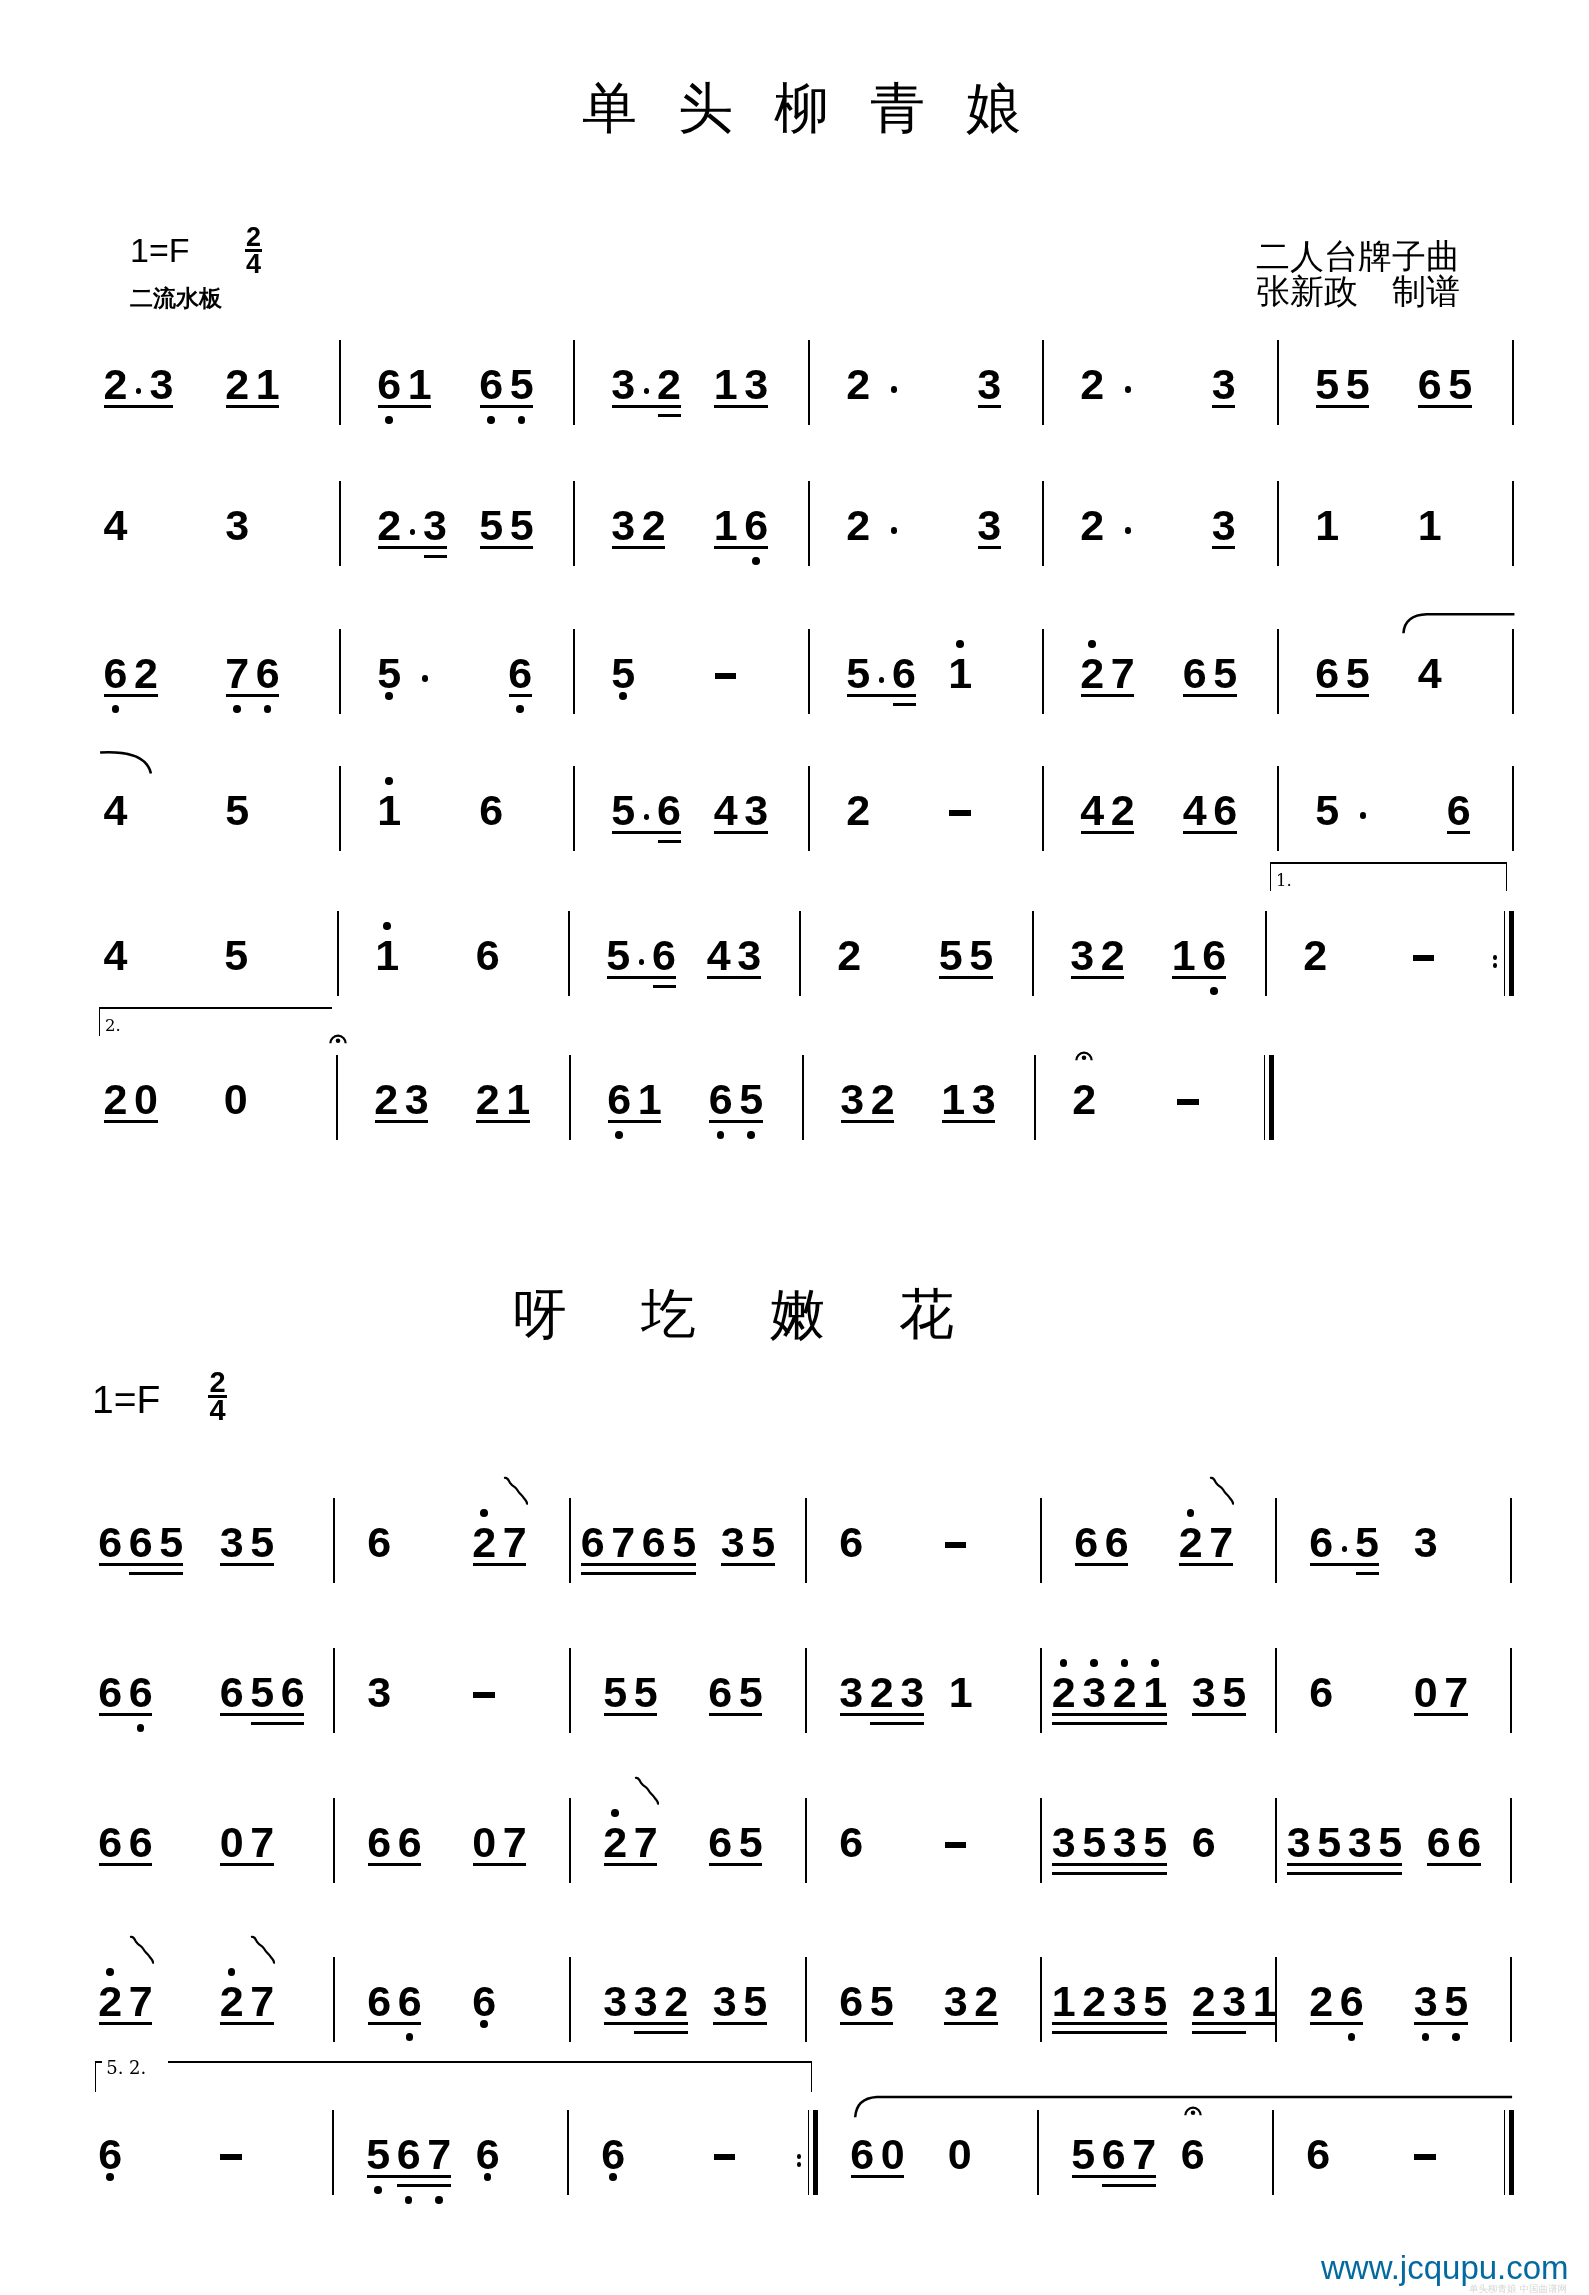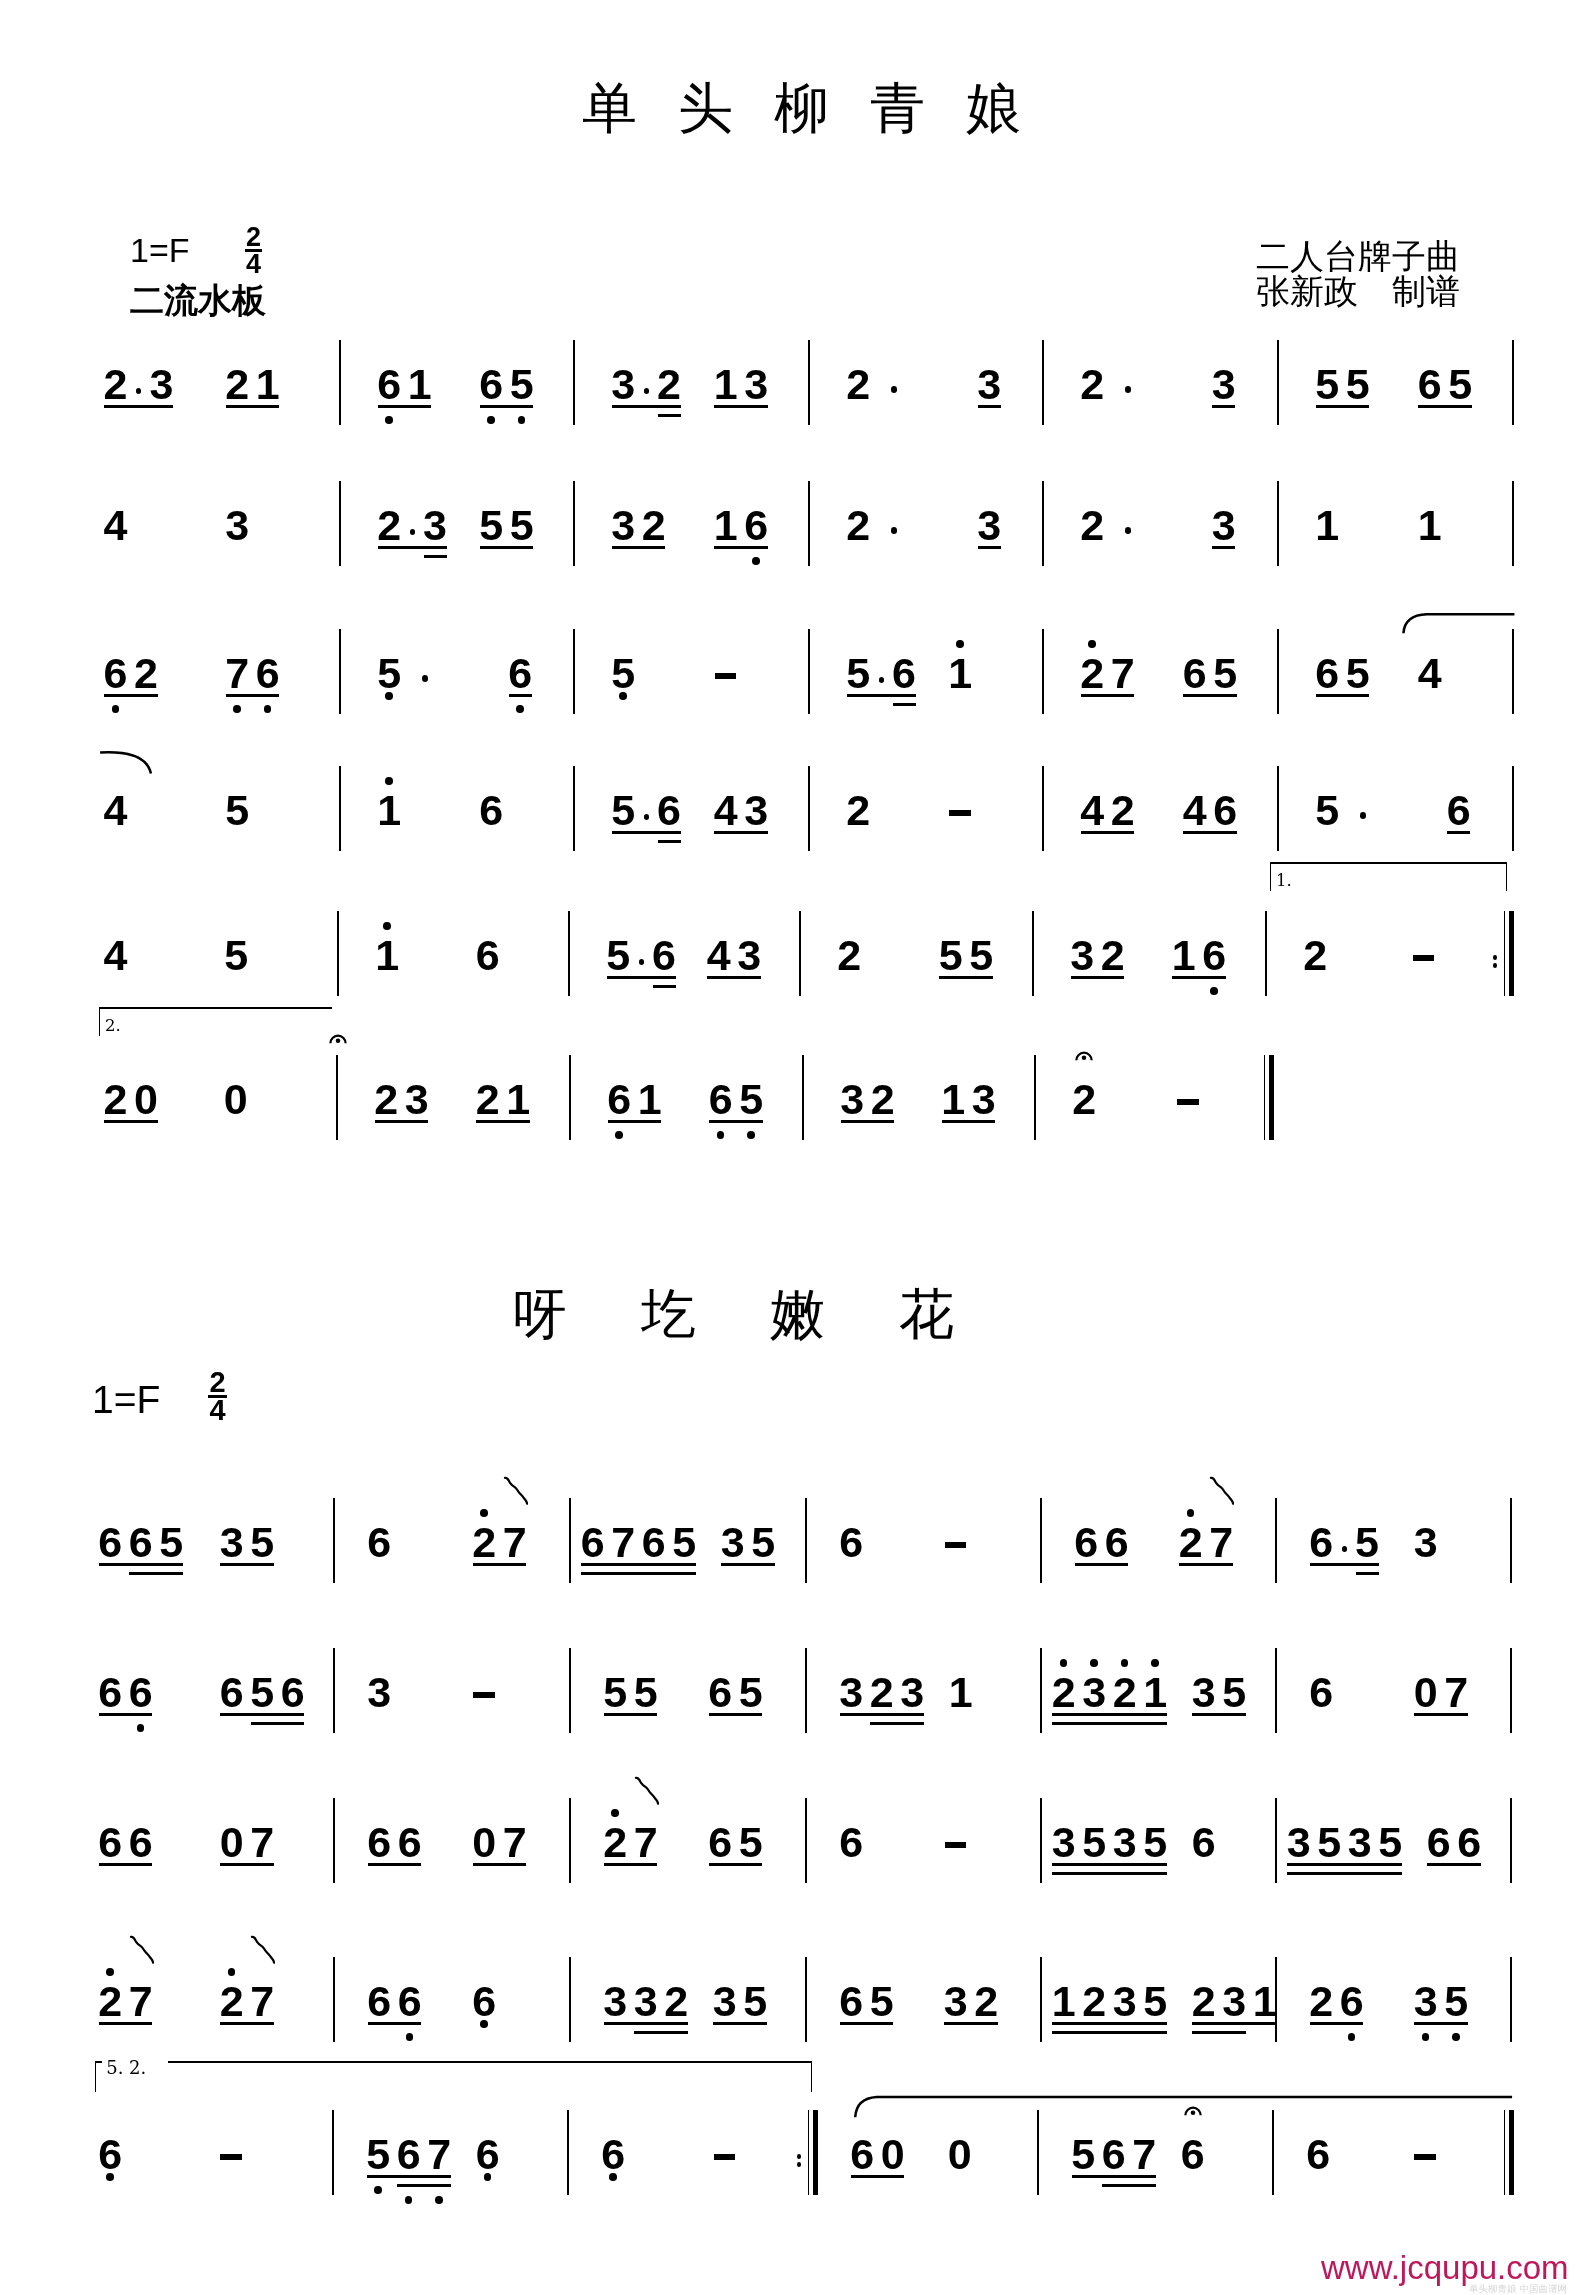--- a/index.html
+++ b/index.html
@@ -13,21 +13,21 @@
 .key{position:absolute;font-family:"Liberation Sans",sans-serif;font-weight:normal;white-space:nowrap}
 .p1 .key{left:130px;top:232px;font-size:34px;line-height:36px}
 .p2 .key{left:92px;top:1379px;font-size:39px;line-height:41px}
 .ts{position:absolute;display:flex;flex-direction:column;align-items:center;font-family:"Liberation Sans",sans-serif;font-weight:bold}
 .ts span{display:block}
 .ts .fb{background:#000;height:2.5px;margin:1.9px 0}
 .p1 .ts{left:239px;top:227px;width:29px;font-size:27px;line-height:20.3px}
 .p1 .ts .fb{width:16.5px}
 .p2 .ts{left:203px;top:1372px;width:29px;font-size:29px;line-height:21.6px}
 .p2 .ts .fb{width:19px}
-.tempo{position:absolute;left:130px;top:284px;font-family:Liberation Sans, sans-serif;font-size:34px;line-height:32px;font-weight:bold;white-space:nowrap}
+.tempo{position:absolute;left:130px;top:284px;font-family:Liberation Mono, monospace;font-size:23px;line-height:32px;font-weight:bold;white-space:nowrap}
 .source,.credit{position:absolute;left:1256px;font-family:"DejaVu Sans",sans-serif;font-size:34px;line-height:38px;white-space:nowrap}
 .source{top:237px}
 .credit{top:272px}
 
 .row{position:absolute;display:flex;height:32px}
 .p1 .staff>.row{left:99px}
 .p2 .staff>.row{left:95px}
 .p1 .staff>.row:nth-child(1){top:368px}
 .p1 .staff>.row:nth-child(2){top:509px}
 .p1 .staff>.row:nth-child(3){top:657px}
@@ -99,21 +99,21 @@
 
 .volta{position:absolute;border-top:2.5px solid #000;border-left:1.9px solid #000}
 .volta span{position:absolute;font-family:"DejaVu Serif",serif;font-size:16.5px;line-height:18px;white-space:nowrap}
 .p1 .v1{left:1270px;top:862px;width:237px;height:29px;border-right:1.9px solid #000}
 .p1 .v1 span{left:5.1px;top:7.6px}
 .p1 .v2{left:99px;top:1007px;width:233px;height:29px}
 .p1 .v2 span{left:5.1px;top:7.6px}
 .p2 .v12{left:95px;top:2061px;width:717px;height:30.5px;border-right:1.9px solid #000}
 .p2 .v12 span{left:6.4px;top:-5.1px;background:#fff;padding:0 21.6px 0 3.8px;font-size:18px;line-height:19px}
 
-.site-url{position:absolute;left:1321px;top:2249px;font-family:"Liberation Sans",sans-serif;font-size:33px;line-height:38px;color:#be185d;white-space:nowrap}
+.site-url{position:absolute;left:1321px;top:2249px;font-family:"Liberation Sans",sans-serif;font-size:33px;line-height:38px;color:#0369a1;white-space:nowrap}
 .upload-note{position:absolute;left:1469px;top:2283px;font-family:"DejaVu Sans",sans-serif;font-size:9.5px;line-height:11.4px;color:#d6d6d6;white-space:nowrap}
 </style>
 </head>
 <body>
 
 <div class="piece p1">
   <div class="title">单头柳青娘</div>
   <div class="key">1=F</div>
   <div class="ts">
     <span>2</span>

